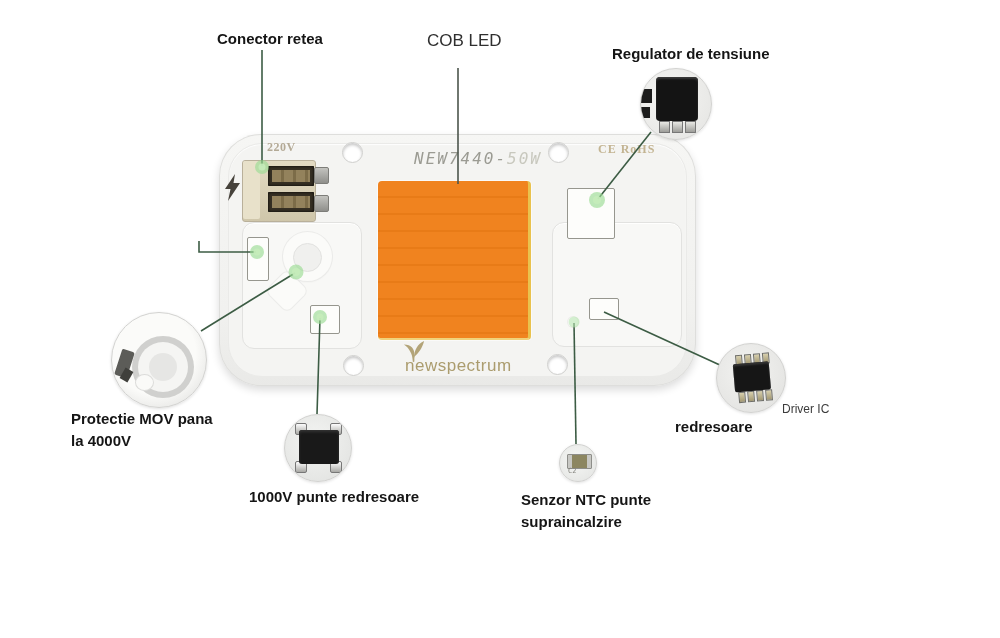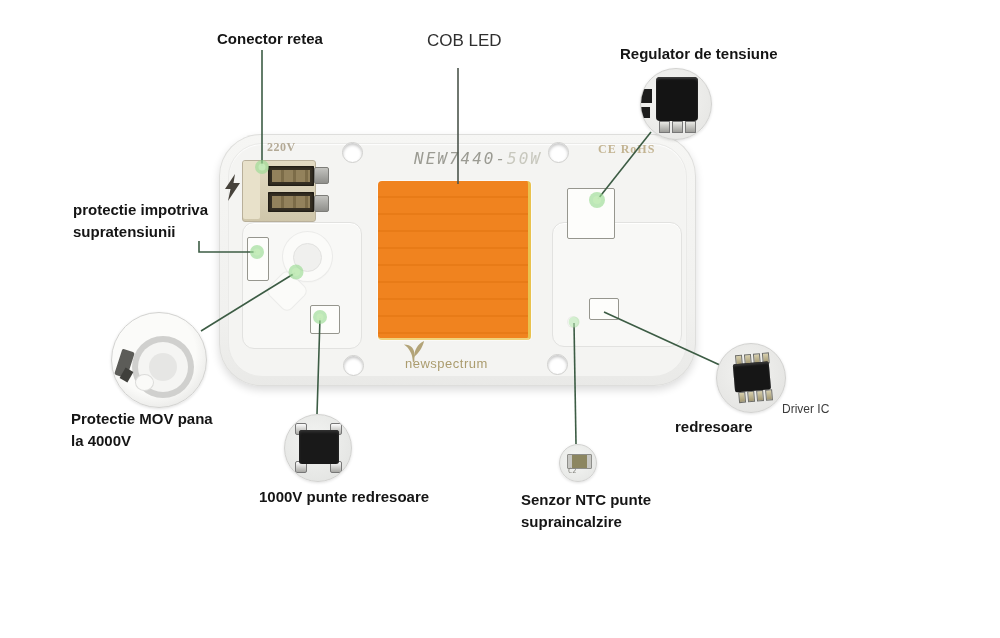--- a/index.html
+++ b/index.html
@@ -64,21 +64,21 @@
   
   .cob{
     left:159px;top:47px;width:150px;height:157px;border-radius:4px;
     background:repeating-linear-gradient(180deg,#f0831f 0 15px,#e87b17 15px 17px);
     border-right:3px solid #e9c24e;border-bottom:2px solid #f0d27a;
     box-shadow:0 0 0 1px rgba(255,255,255,.55);
   }
 
   
   .logo-leaf{left:184px;top:206px;width:22px;height:22px;}
-  .logo-text{left:186px;top:222px;font-size:13px;color:#ab9c6e;letter-spacing:.5px;}
+  .logo-text{left:186px;top:222px;font-size:17px;color:#ab9c6e;letter-spacing:.5px;}
 
   
   .photo{position:absolute;border-radius:50%;overflow:hidden;border:1px solid #d2d2d0;box-shadow:0 1px 3px rgba(0,0,0,.12);}
   .ph-reg{left:640px;top:68px;width:70px;height:70px;background:radial-gradient(circle at 40% 40%,#f6f6f4,#e3e3e1);}
   .ph-reg .chip{position:absolute;left:15px;top:8px;width:42px;height:44px;background:#141414;border-radius:4px;box-shadow:inset 0 2px 2px #3a3a3a;}
   .ph-reg .leg{position:absolute;top:52px;width:9px;height:10px;background:linear-gradient(180deg,#e8e8e4,#9d9d99);border:1px solid #777;}
   .ph-reg .sliver{position:absolute;background:#1c1c1c;}
   .ph-mov{left:111px;top:312px;width:94px;height:94px;background:radial-gradient(circle at 45% 42%,#fbfbf9 55%,#dededc 92%);}
   .ph-mov .d1{position:absolute;left:20px;top:23px;width:62px;height:62px;border-radius:50%;background:#d0d0ce;}
   .ph-mov .d2{position:absolute;left:26px;top:29px;width:50px;height:50px;border-radius:50%;background:#f5f5f3;}
@@ -96,24 +96,24 @@
   .ph-drv{left:716px;top:343px;width:68px;height:68px;background:radial-gradient(circle at 45% 40%,#f3f3f1,#e0e0de);}
   .ph-drv .rot{position:absolute;inset:0;transform:rotate(-5deg);}
   .ph-drv .chip{position:absolute;left:17px;top:19px;width:36px;height:28px;background:#161616;border-radius:2px;box-shadow:inset 0 2px 2px #353535;}
   .ph-drv .pin{position:absolute;width:5px;height:9px;background:linear-gradient(180deg,#d8d0ae,#a29770);border:1px solid #6e6e68;}
 
   
   .lbl{position:absolute;color:#151515;font-weight:bold;font-size:15px;line-height:22px;white-space:nowrap;}
   .lbl-light{font-weight:normal;color:#2f2f2f;}
   .lbl-conector{left:217px;top:28px;}
   .lbl-cob{left:427px;top:30px;font-size:17px;}
-  .lbl-regulator{left:612px;top:43px;margin-left:8px;}
+  .lbl-regulator{left:612px;top:43px;}
   .lbl-overvolt{left:73px;top:199px;}
   .lbl-mov{left:71px;top:408px;}
-  .lbl-rect{left:259px;top:486px;}
+  .lbl-rect{left:249px;top:486px;}
   .lbl-ntc{left:521px;top:489px;}
   .lbl-driver{left:782px;top:398px;font-size:12px;color:#3c3c3c;}
   .lbl-ovc{left:675px;top:416px;}
 
   svg.leaders{position:absolute;left:0;top:0;pointer-events:none;}
 </style>
 </head>
 <body>
 
 <div class="canvas">
@@ -234,24 +234,20 @@
       <div class="pin" style="left:38px;top:47px;"></div>
       <div class="pin" style="left:47px;top:47px;"></div>
       <div class="chip"></div>
     </div>
   </div>
 
   <div class="lbl lbl-conector">Conector retea</div>
   <div class="lbl lbl-light lbl-cob">COB LED</div>
   <div class="lbl lbl-regulator">Regulator de tensiune</div>
 
-  <div class="lbl lbl-overvolt">
-    <div>protectie impotriva</div>
-    <div>supratensiunii</div>
-  </div>
 
   <div class="lbl lbl-mov">
     <div>Protectie MOV pana</div>
     <div>la 4000V</div>
   </div>
 
   <div class="lbl lbl-rect">1000V punte redresoare</div>
 
   <div class="lbl lbl-ntc">
     <div>Senzor NTC punte</div>

